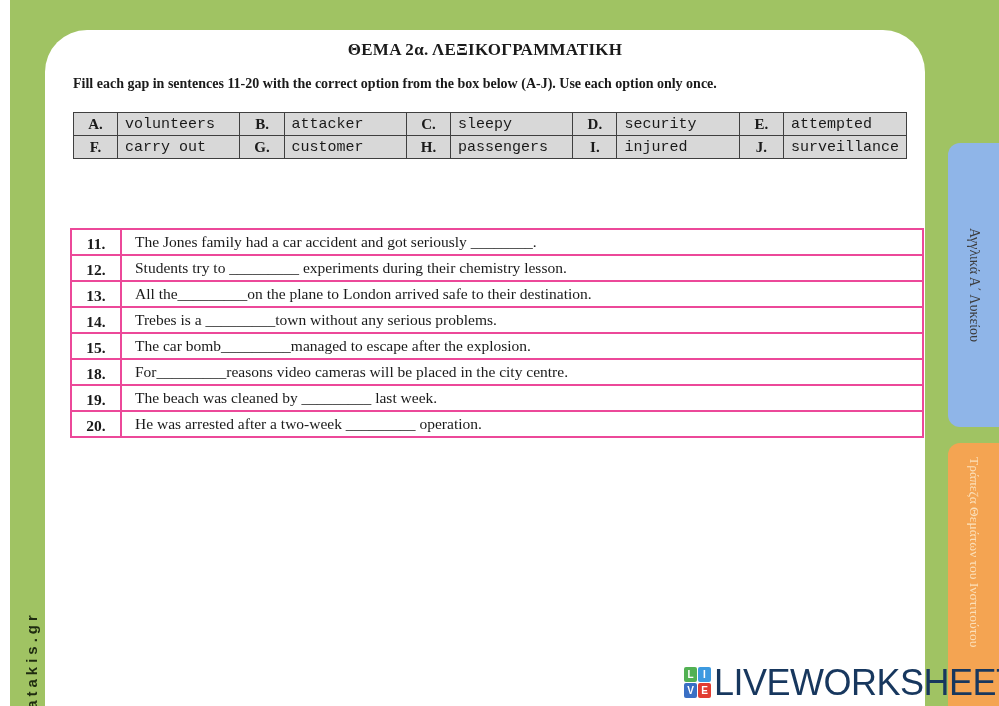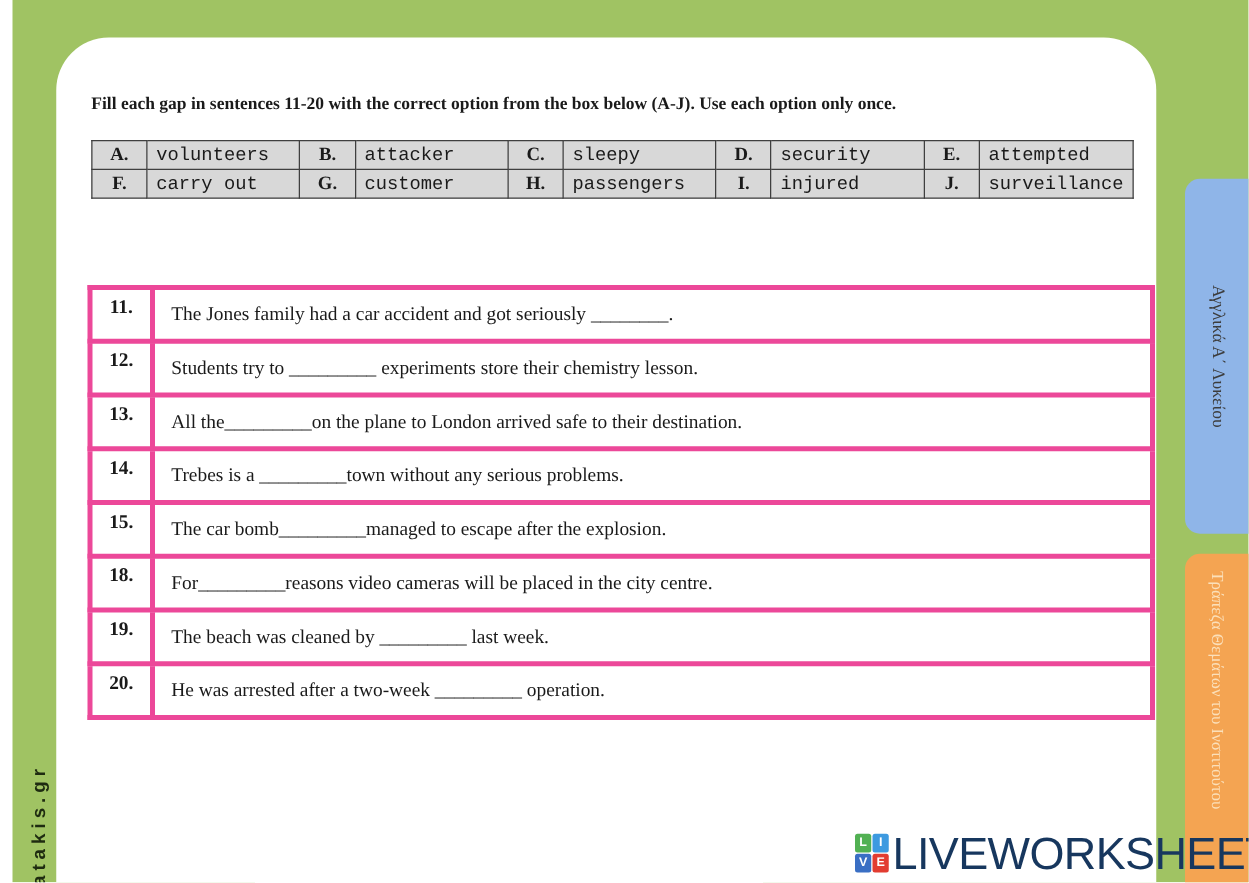--- a/index.html
+++ b/index.html
@@ -21,21 +21,21 @@
 
   .options-table { position:absolute; top:82px; left:28px; width:834px;
                    border-collapse:collapse; background:#d8d8d8;
                    font-size:15px; color:#1a1a1a; }
   .options-table td { border:1px solid #3f3f3f; height:23px; padding:0 7px; }
   .options-table td.opt-letter { width:5.3%; text-align:center; font-weight:bold; }
   .options-table td.opt-word   { width:14.7%; text-align:left;font-family:Liberation Mono, monospace; }
 
   .sent-table { position:absolute; top:198px; left:25px; width:854px;
                 border-collapse:collapse; font-size:15.5px; color:#1a1a1a; }
-  .sent-table td { border:4px solid #ec4899; height:43px; vertical-align:middle; }
+  .sent-table td { border:2px solid #ec4899; height:26px; vertical-align:middle; }
   .sent-table td.sent-num { width:50px; text-align:center; font-weight:bold;
                             vertical-align:top; padding-top:5px; }
   .sent-table td.sent-text { padding-left:13px; padding-right:6px; }
 
   .side-tab { position:absolute; right:0; width:51px; border-radius:12px 0 0 12px;
               overflow:hidden; }
   .tab-blue { top:143px; height:284px; }
   .tab-orange { top:443px; height:280px; }
   .tab-label { writing-mode:vertical-rl; text-orientation:mixed;
                font-family:"Liberation Serif",serif; white-space:nowrap; }
@@ -66,20 +66,21 @@
 <div class="stage">
 
   <div class="green-bg"></div>
 
   <div class="patakis">
     <span class="up-label">patakis.gr</span>
   </div>
 
   <div class="panel">
 
+    <div class="title">ΘΕΜΑ 2α. ΛΕΞΙΚΟΓΡΑΜΜΑΤΙΚΗ</div>
 
     <div class="instructions">Fill each gap in sentences 11-20 with the correct option from the box below (A-J). Use each option only once.</div>
 
     <table class="options-table">
       <tbody>
           <tr>
             <td class="opt-letter">A.</td>
             <td class="opt-word">volunteers</td>
             <td class="opt-letter">B.</td>
             <td class="opt-word">attacker</td>
@@ -106,21 +107,21 @@
     </table>
 
     <table class="sent-table">
       <tbody>
           <tr>
             <td class="sent-num">11.</td>
             <td class="sent-text">The Jones family had a car accident and got seriously ________.</td>
           </tr>
           <tr>
             <td class="sent-num">12.</td>
-            <td class="sent-text">Students try to _________ experiments store their chemistry lesson.</td>
+            <td class="sent-text">Students try to _________ experiments during their chemistry lesson.</td>
           </tr>
           <tr>
             <td class="sent-num">13.</td>
             <td class="sent-text">All the_________on the plane to London arrived safe to their destination.</td>
           </tr>
           <tr>
             <td class="sent-num">14.</td>
             <td class="sent-text">Trebes is a _________town without any serious problems.</td>
           </tr>
           <tr>

